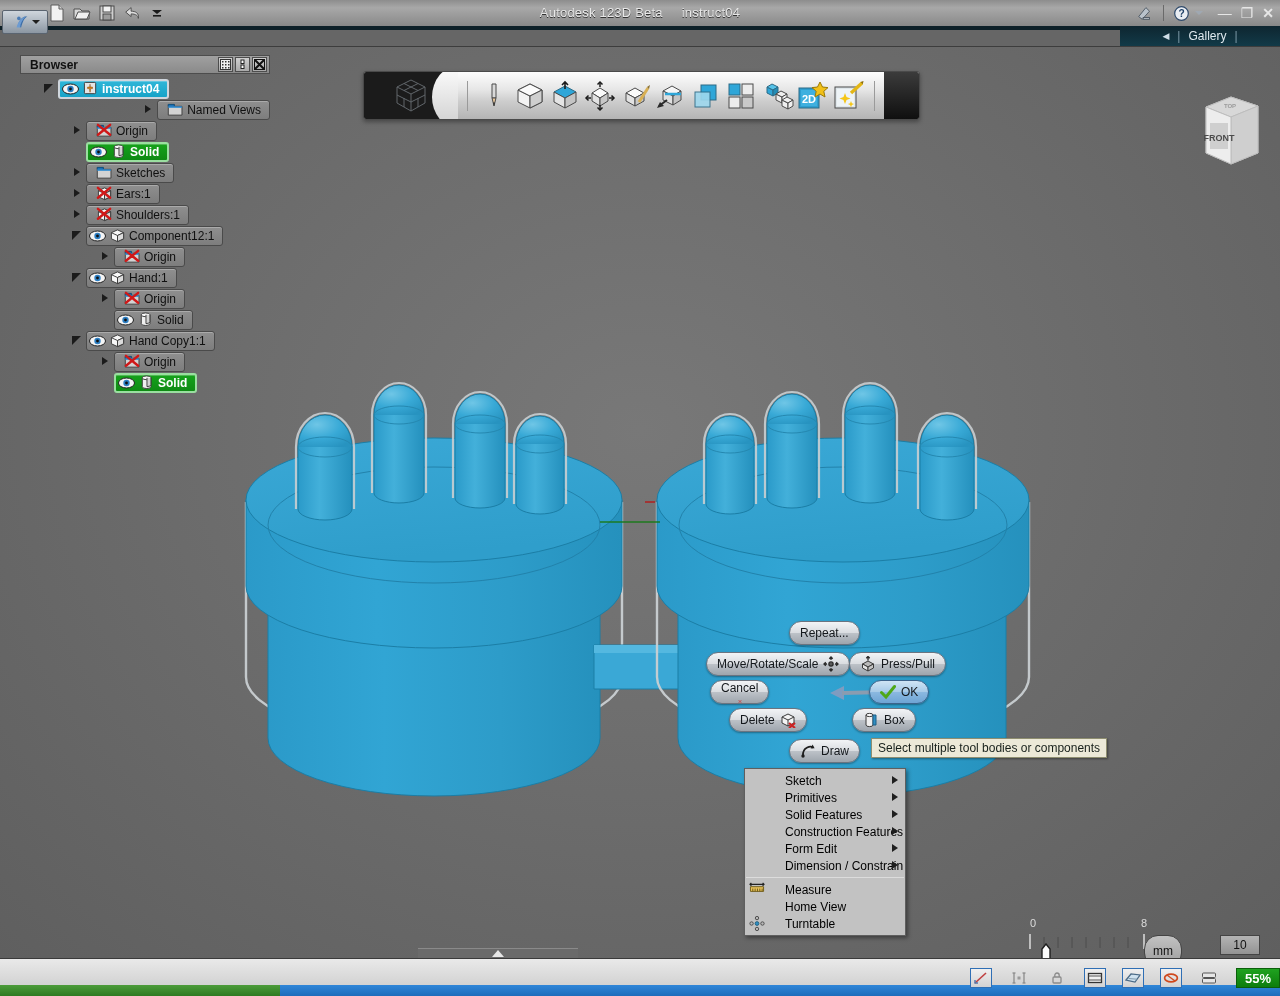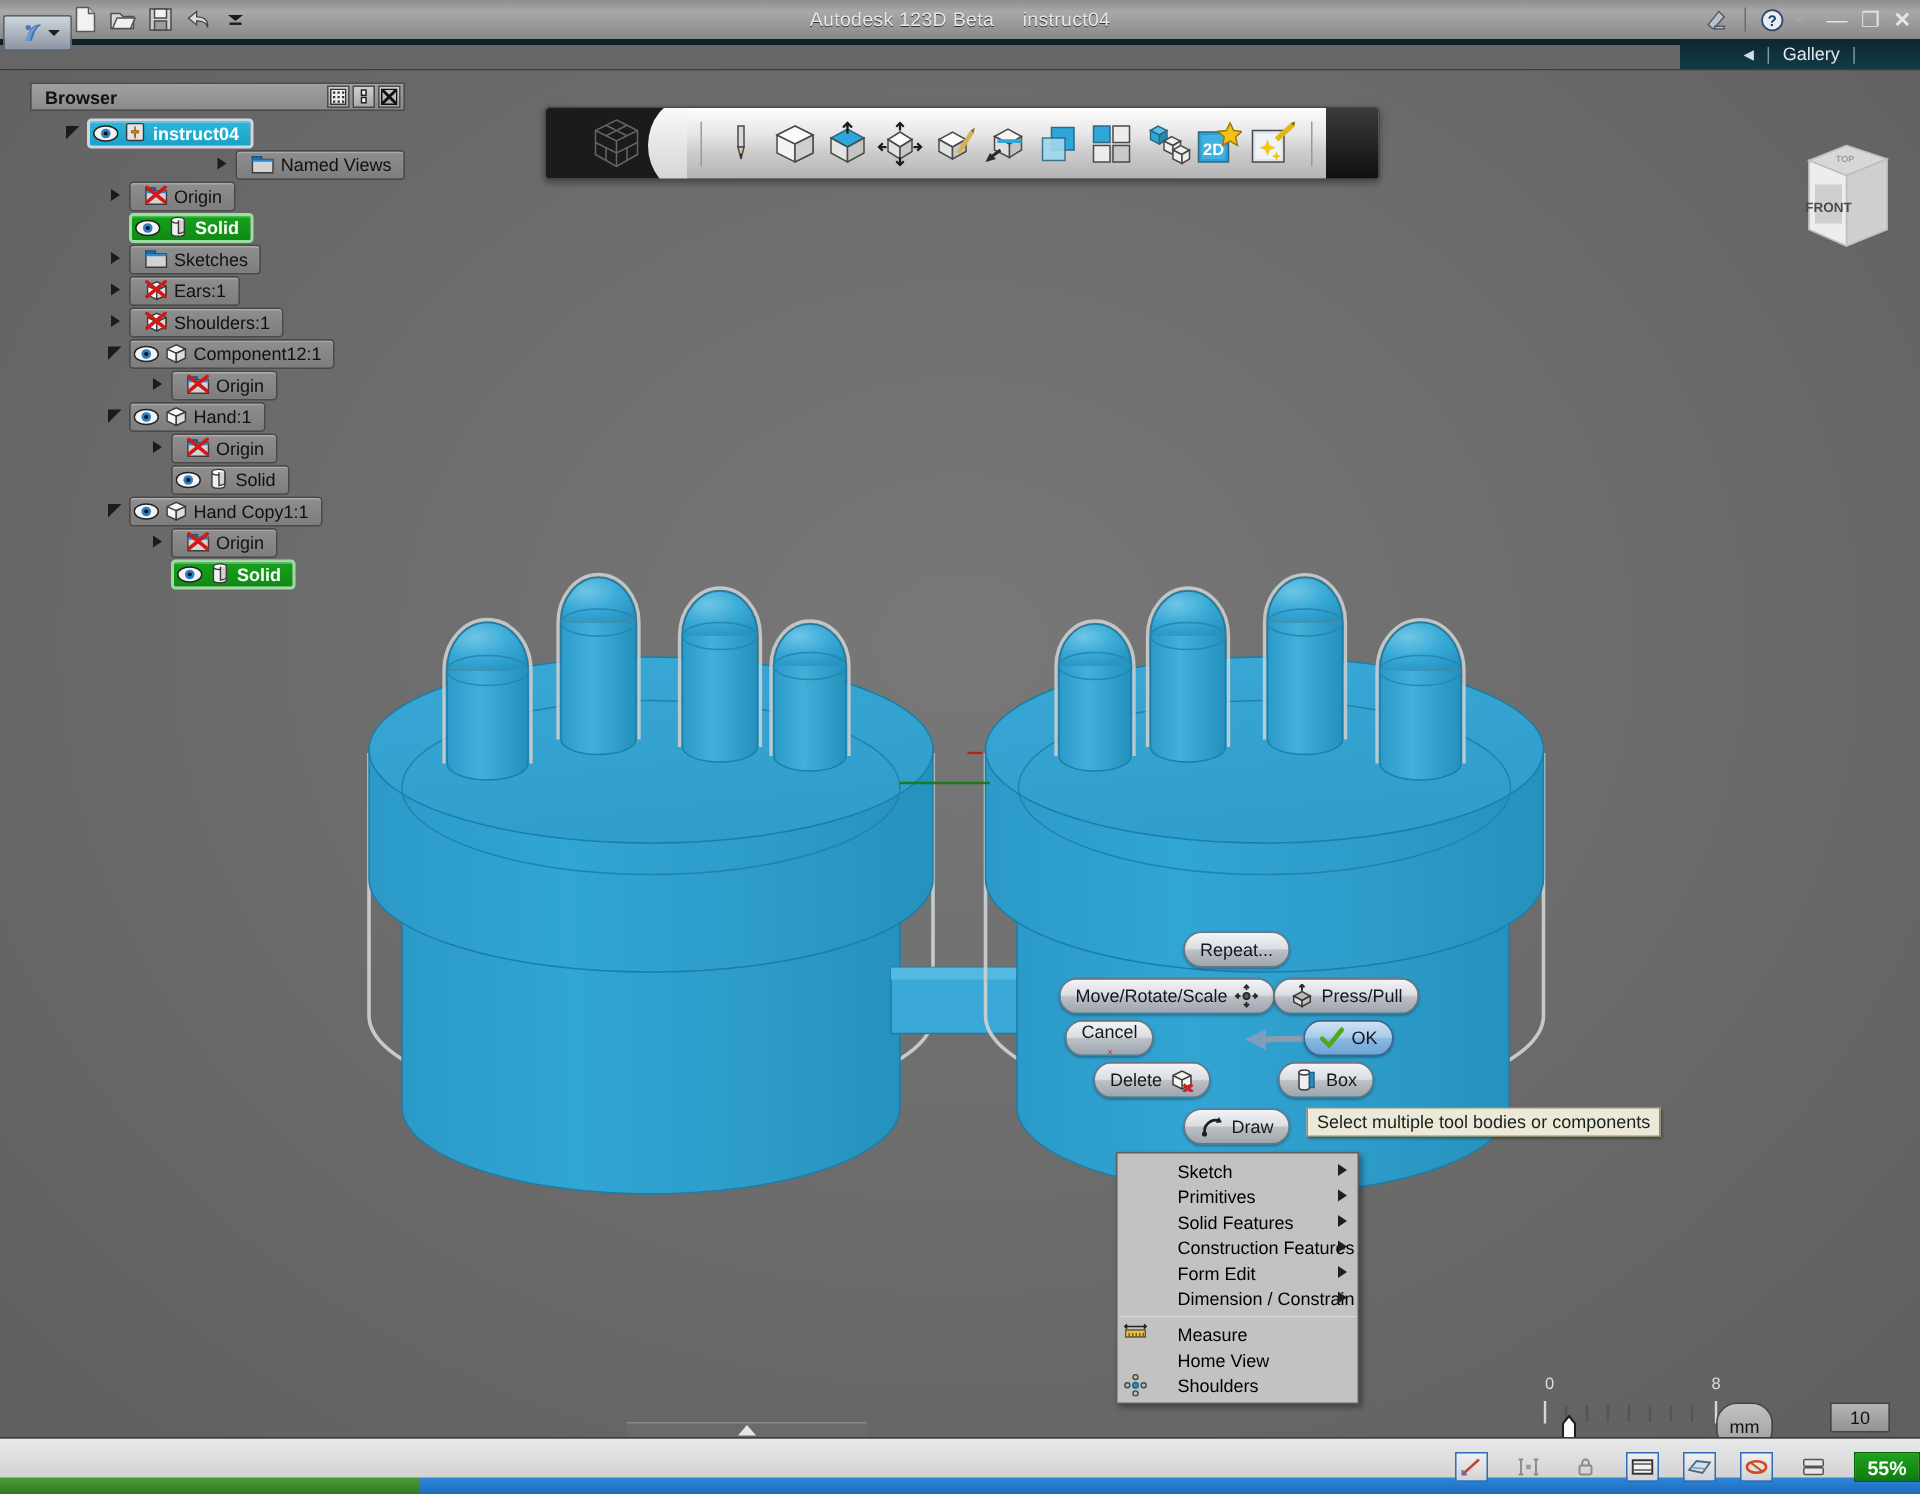--- a/index.html
+++ b/index.html
@@ -956,21 +956,21 @@
       <div class="ci">
         <svg viewBox="0 0 16 16" width="16" height="15" class="cicon">
           <circle cx="8" cy="8" r="2" fill="#2f8fc4" stroke="#24627f"></circle>
      <g fill="#b9b9b9" stroke="#4a4a4a">
             <circle cx="8" cy="2.2" r="1.8"></circle>
             <circle cx="8" cy="13.8" r="1.8"></circle>
      <circle cx="2.2" cy="8" r="1.8"></circle>
             <circle cx="13.8" cy="8" r="1.8"></circle>
           </g>
         </svg>
-        <span class="cname">Shoulders</span>
+        <span class="cname">Turntable</span>
       </div>
     </div>
 
   <div id="ruler">
     <span class="rnum" style="left:10px; top:0px;">0</span>
     <span class="rnum" style="left:121px; top:0px;">8</span>
     <svg style="position:absolute;left:8px;top:17px;width:130px;height:16px;" viewBox="0 0 130 16">
       <g stroke="#d6d6d6" stroke-width="1.6">
         <line x1="2" y1="0" x2="2" y2="15"></line>
         <line x1="116" y1="0" x2="116" y2="15"></line>

